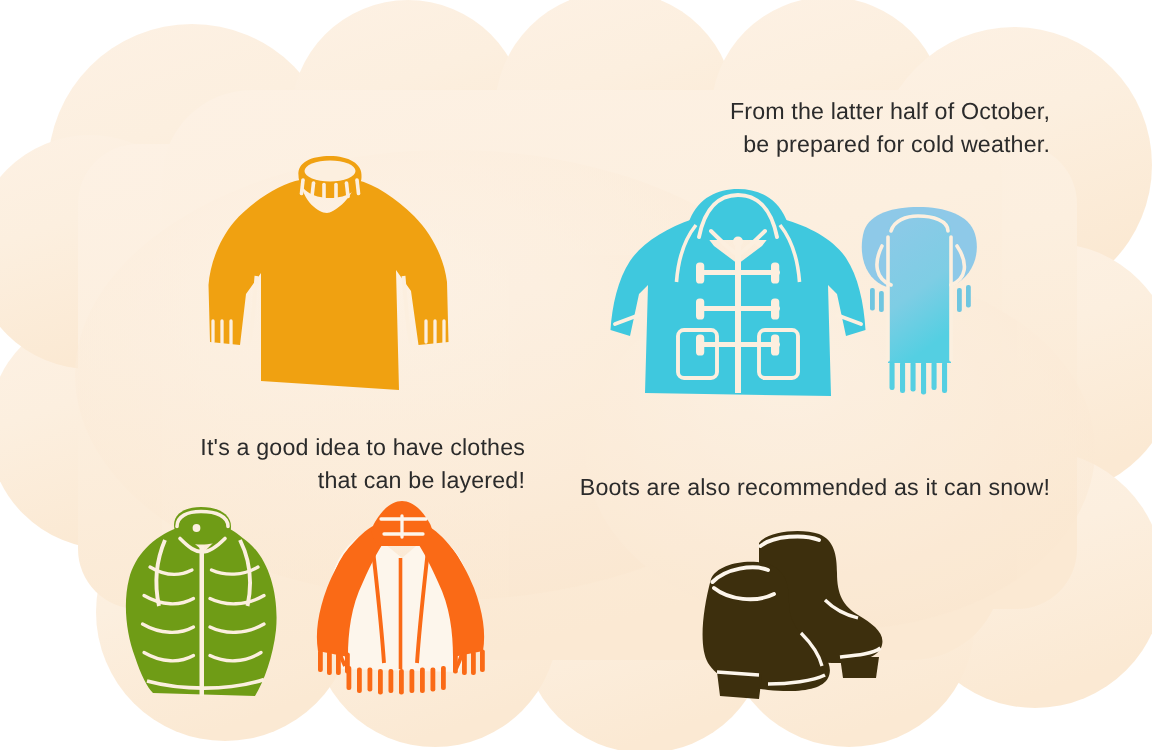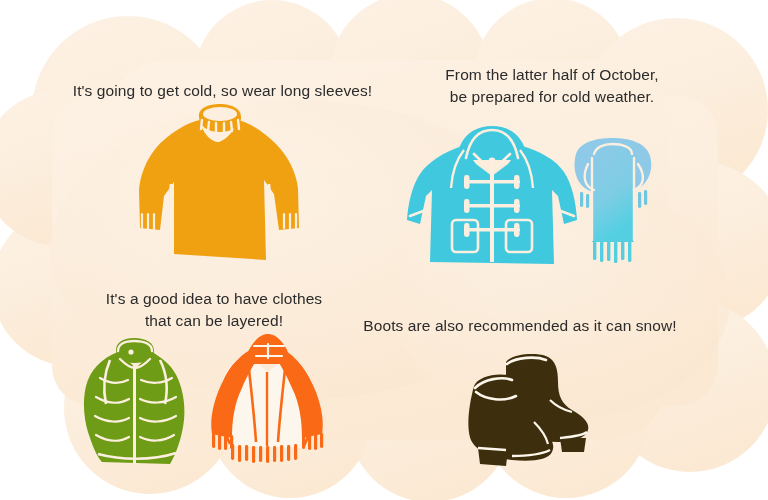--- a/index.html
+++ b/index.html
@@ -9,21 +9,21 @@
 
   #cloud-bg{position:absolute;left:0;top:0;width:768px;height:500px;}
 
   .caption{
     position:absolute;
     color:#2b2b2b;
     font-family:"Liberation Sans",sans-serif;
     font-size:15.5px;
     line-height:1.45;
     letter-spacing:0.1px;
-    text-align:center;
+    text-align:right;
     white-space:pre-line;
     z-index:5;
   }
 
   .art{position:absolute;z-index:4;}
 
   #caption-sweater{left:40px;  top:80px;  width:365px;}
   #caption-coat{   left:404px; top:64px;  width:296px;}
   #caption-layer{  left:78px;  top:288px; width:272px;}
   #caption-boots{  left:340px; top:315px; width:360px;}
@@ -73,21 +73,20 @@
 
       <rect x="52" y="96" width="666" height="310" rx="40"></rect>
       <rect x="108" y="60" width="560" height="380" rx="60"></rect>
     </g>
     <g fill="url(#blobShade)" opacity="0.5">
       <ellipse cx="300" cy="250" rx="250" ry="150"></ellipse>
       <ellipse cx="560" cy="300" rx="170" ry="120"></ellipse>
     </g>
   </svg>
 
-  <div class="caption" id="caption-sweater">It's going to get cold, so wear long sleeves!</div>
 
   <div class="caption" id="caption-coat">From the latter half of October,
 be prepared for cold weather.</div>
 
   <div class="caption" id="caption-boots">Boots are also recommended as it can snow!</div>
 
   <div class="caption" id="caption-layer">It's a good idea to have clothes
 that can be layered!</div>
 
   <svg class="art" id="art-sweater" viewBox="0 0 164 162" aria-hidden="true">

